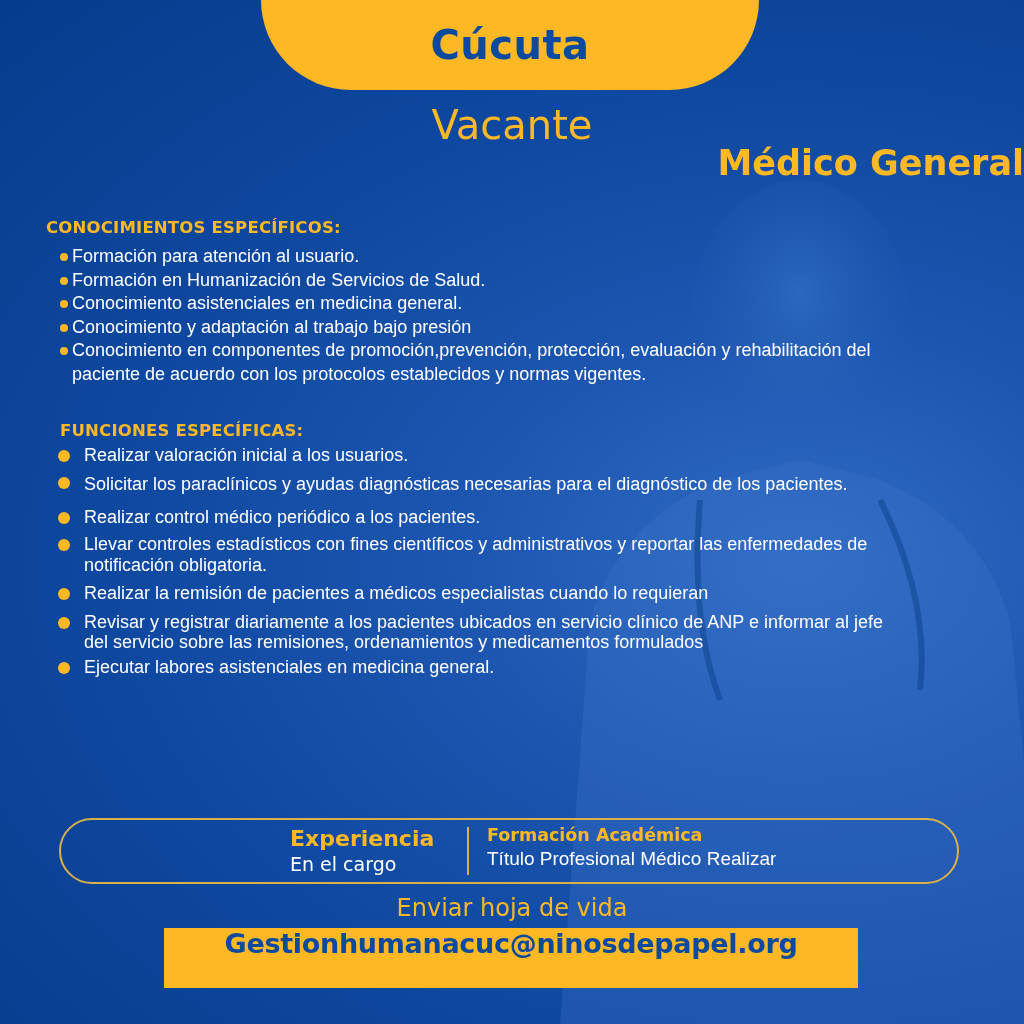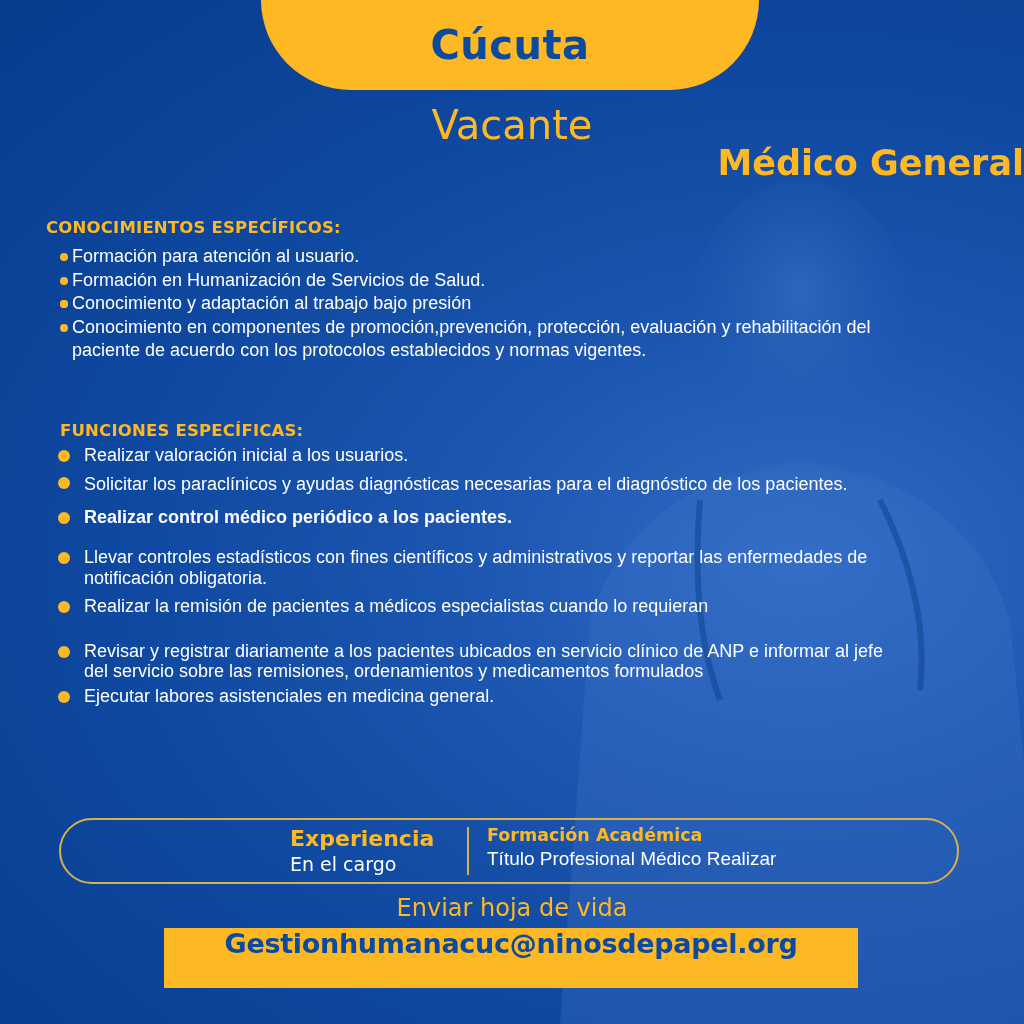--- a/index.html
+++ b/index.html
@@ -63,32 +63,32 @@
     <span class="tab-title">Cúcuta</span>
   </div>
 
   <div class="vacante">Vacante</div>
   <div class="role">Médico General</div>
 
   <div class="sec-title" style="left:46px; top:218px;">CONOCIMIENTOS ESPECÍFICOS:</div>
   <ul class="list" style="left:60px; top:245px; width:900px;">
     <li class="k-item"><span class="dot"></span><span>Formación para atención al usuario.</span></li>
     <li class="k-item"><span class="dot"></span><span>Formación en Humanización de Servicios de Salud.</span></li>
-    <li class="k-item"><span class="dot"></span></li>
+    <li class="k-item"><span class="dot"></span><span>Conocimiento asistenciales en medicina general.</span></li>
     <li class="k-item"><span class="dot"></span><span>Conocimiento y adaptación al trabajo bajo presión</span></li>
     <li class="k-item" style="width:870px;"><span class="dot"></span><span>Conocimiento en componentes de promoción,prevención, protección, evaluación y rehabilitación del paciente de acuerdo con los protocolos establecidos y normas vigentes.</span></li>
   </ul>
 
   <div class="sec-title" style="left:60px; top:421px;">FUNCIONES ESPECÍFICAS:</div>
   <ul class="list" style="left:58px; top:445px; width:830px;">
     <li class="f-item" style="margin-bottom:6px;"><span class="dot"></span><span>Realizar valoración inicial a los usuarios.</span></li>
     <li class="f-item" style="margin-bottom:10px; line-height:25px;"><span class="dot"></span><span>Solicitar los paraclínicos y ayudas diagnósticas necesarias para el diagnóstico de los pacientes.</span></li>
-    <li class="f-item" style="margin-bottom:20px;font-weight:bold;"><span class="dot"></span><span>Realizar control médico periódico a los pacientes.</span></li>
+    <li class="f-item" style="margin-bottom:7px;"><span class="dot"></span><span>Realizar control médico periódico a los pacientes.</span></li>
     <li class="f-item" style="margin-bottom:8px; width:790px;"><span class="dot"></span><span>Llevar controles estadísticos con fines científicos y administrativos y reportar las enfermedades de notificación obligatoria.</span></li>
-    <li class="f-item" style="margin-bottom:24px;"><span class="dot"></span><span>Realizar la remisión de pacientes a médicos especialistas cuando lo requieran</span></li>
+    <li class="f-item" style="margin-bottom:8px;"><span class="dot"></span><span>Realizar la remisión de pacientes a médicos especialistas cuando lo requieran</span></li>
     <li class="f-item" style="margin-bottom:4px; width:800px;"><span class="dot"></span><span>Revisar y registrar diariamente a los pacientes ubicados en servicio clínico de ANP e informar al jefe del servicio sobre las remisiones, ordenamientos y medicamentos formulados</span></li>
     <li class="f-item"><span class="dot"></span><span>Ejecutar labores asistenciales en medicina general.</span></li>
   </ul>
 
   <div class="pill"></div>
   <div class="exp-t">Experiencia</div>
   <div class="exp-s">En el cargo</div>
   <div class="vline"></div>
   <div class="form-t">Formación Académica</div>
   <div class="form-s">Título Profesional Médico Realizar</div>

